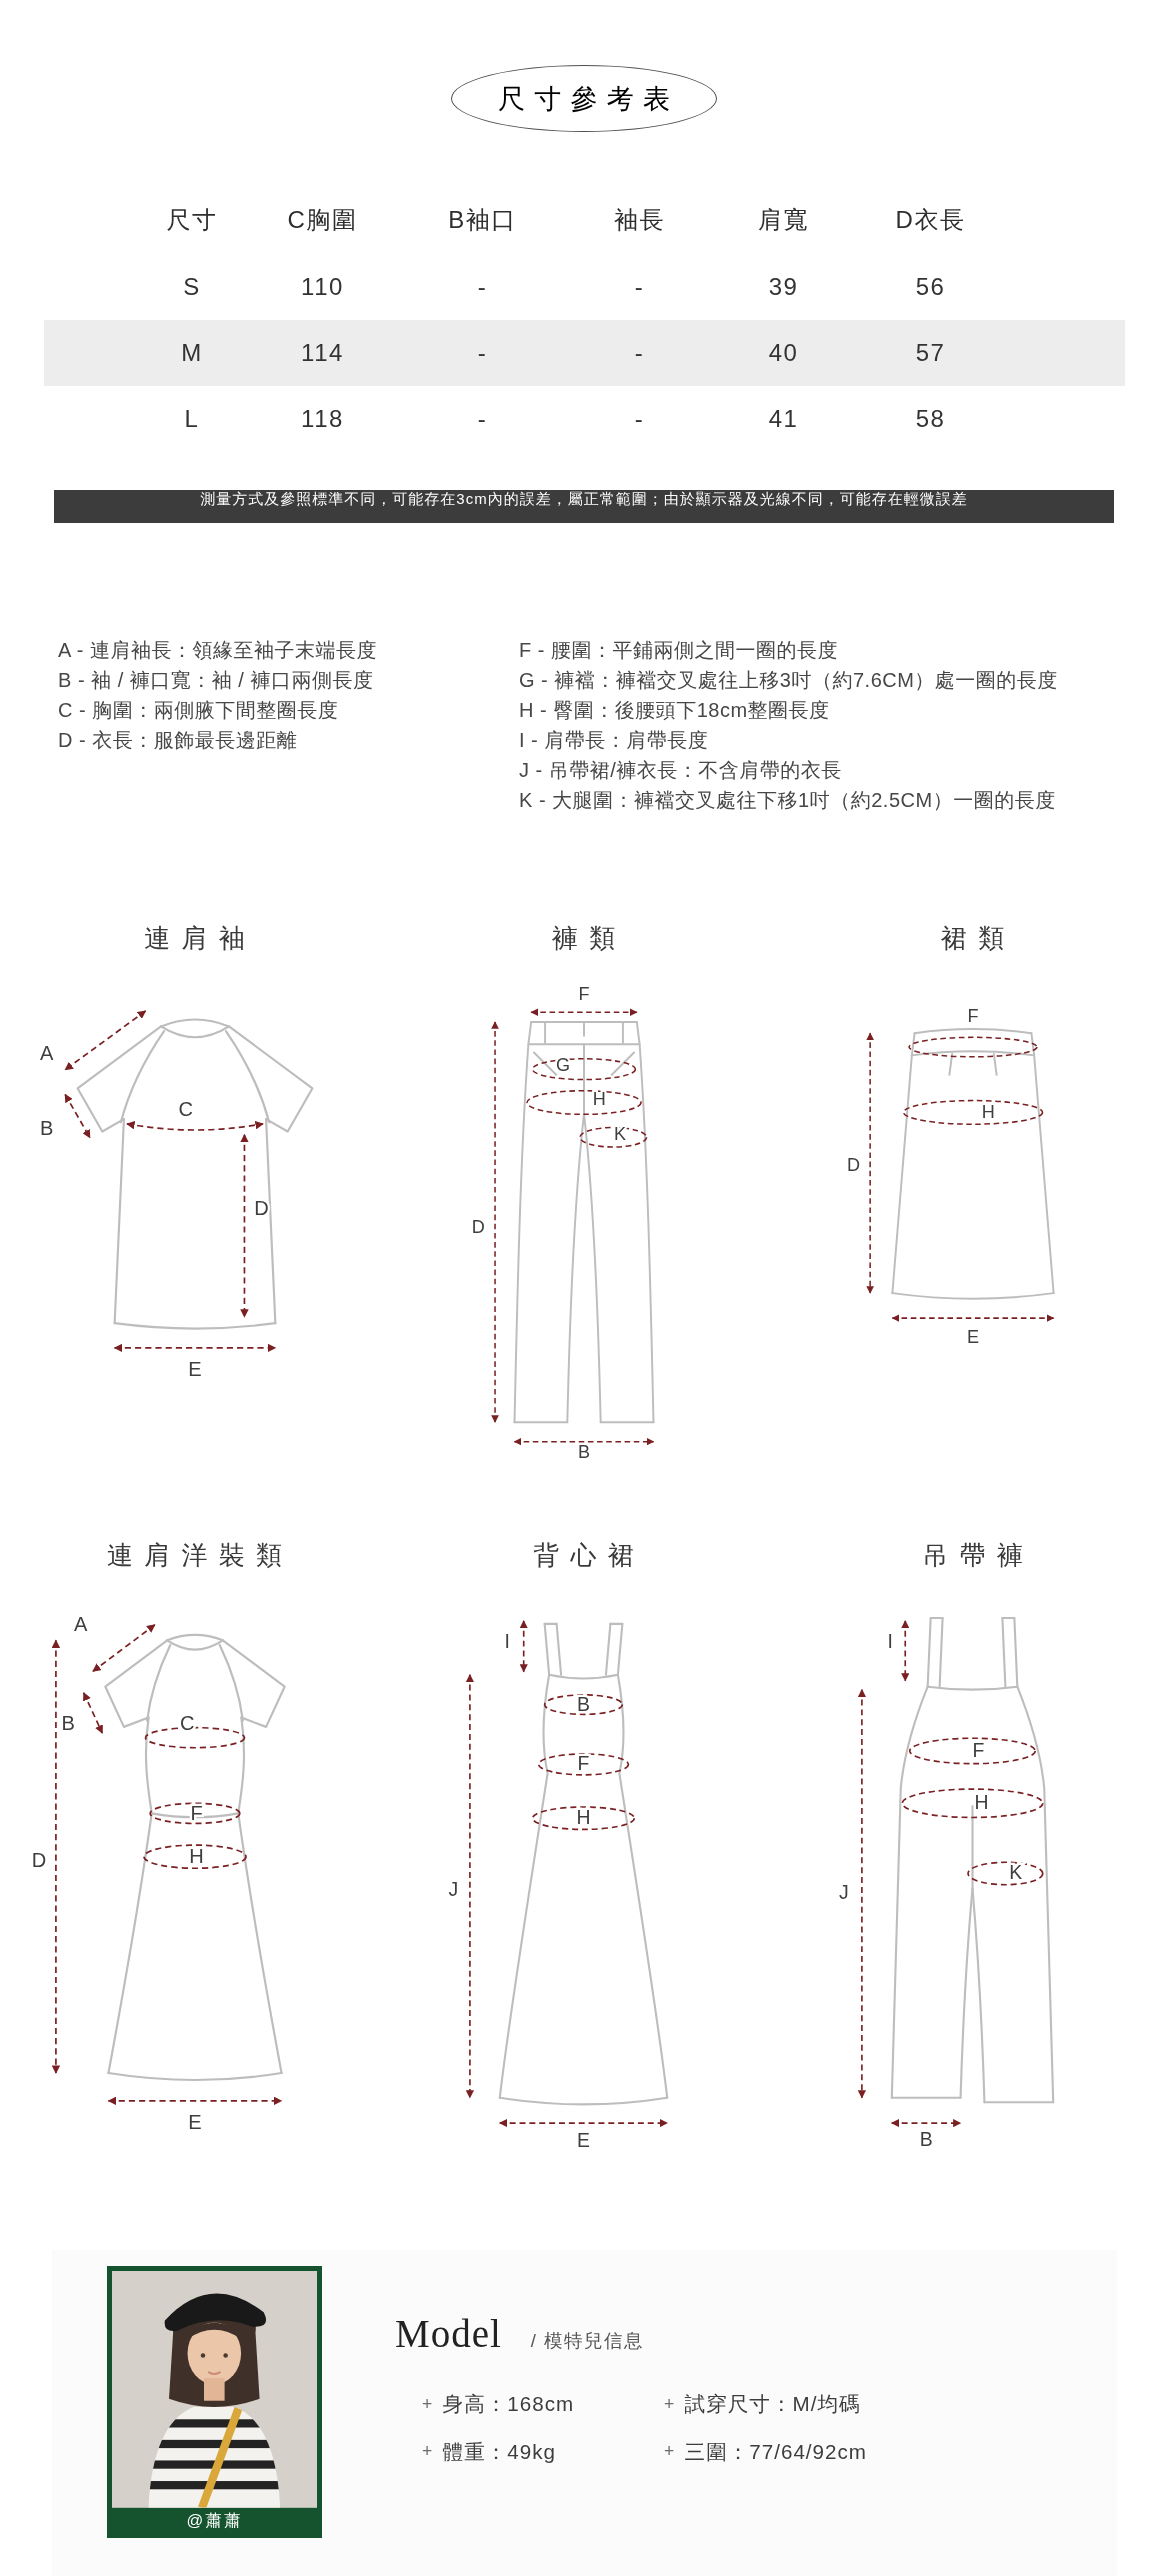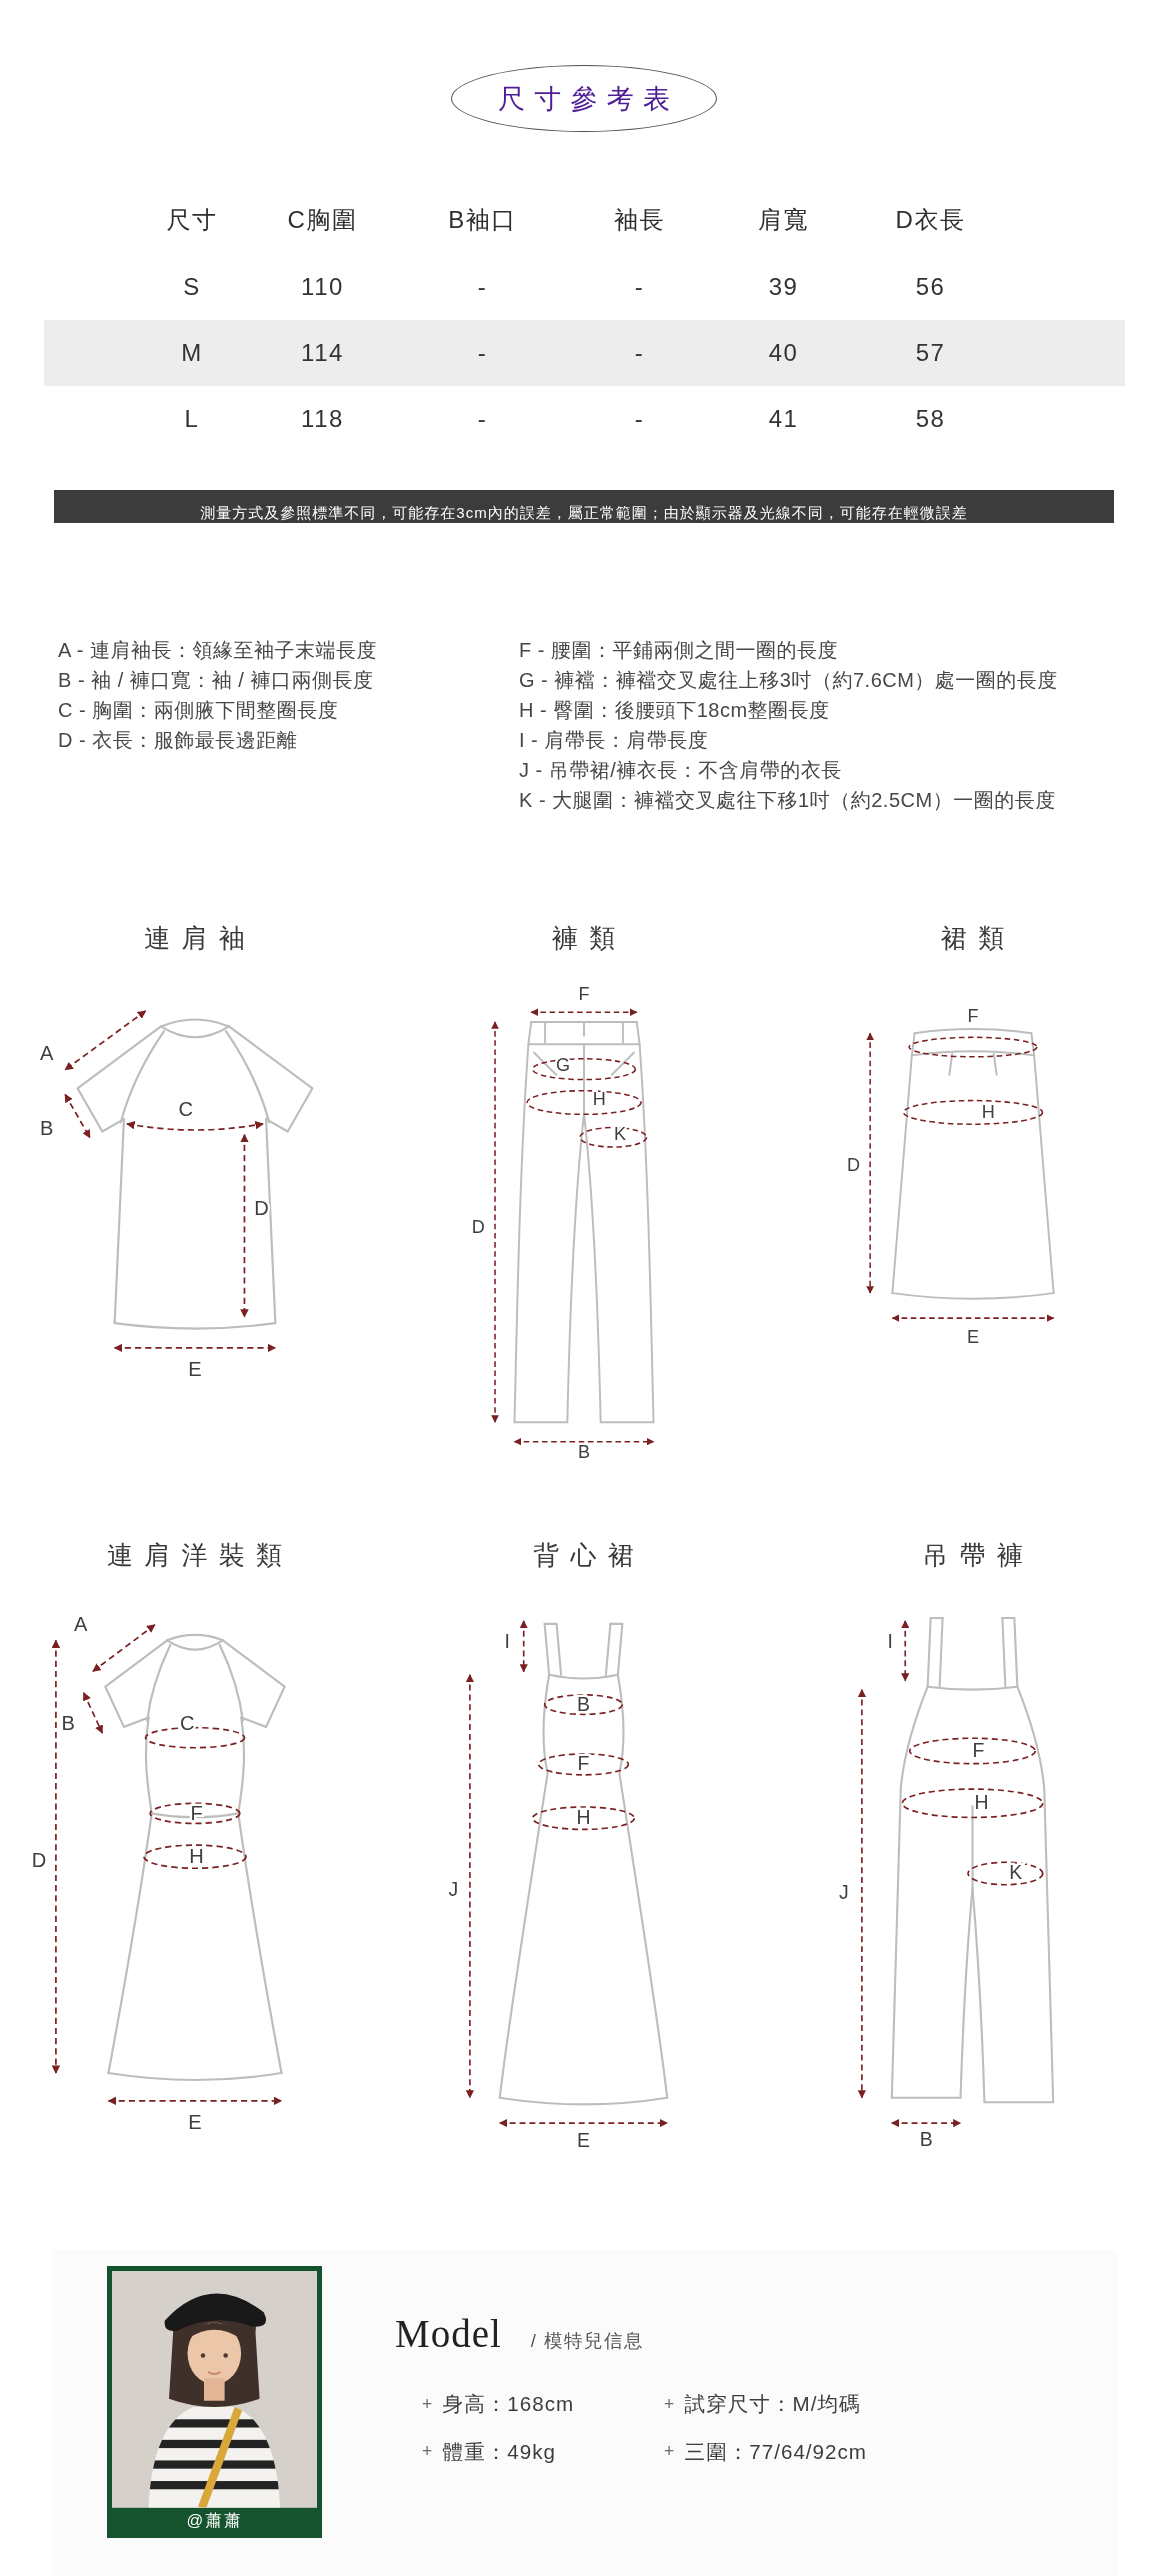--- a/index.html
+++ b/index.html
@@ -3,33 +3,33 @@
 <meta charset="utf-8">
 <style>
   html,body{margin:0;padding:0;background:#ffffff;}
   .page{position:relative;width:1168px;height:2672px;background:#ffffff;overflow:hidden;
         font-family:"Liberation Sans","DejaVu Sans",sans-serif;color:#333;}
 
   
   .title-oval{position:absolute;top:65px;left:50%;transform:translateX(-50%);
     width:266px;height:67px;border:1.5px solid #4f4f4f;border-radius:50%;
     display:flex;align-items:center;justify-content:center;box-sizing:border-box;
-    font-size:27px;letter-spacing:9.3px;text-indent:9.3px;color:#4c1d95;}
+    font-size:27px;letter-spacing:9.3px;text-indent:9.3px;color:#000000;}
 
   
   .size-table{position:absolute;top:189px;left:44px;width:1081px;font-size:24px;letter-spacing:1.5px;}
   .t-row{display:flex;align-items:center;height:66px;padding-left:95px;box-sizing:border-box;}
   .t-head{height:61px;margin-bottom:4.1px;color:#2e2e2e;}
   .t-row.alt{background:#ededed;}
   .c{text-align:center;}
   .c0{width:106px}.c1{width:155px}.c2{width:165px}.c3{width:149px}.c4{width:139px}.c5{width:155px}
 
   
   .banner{position:absolute;top:490px;left:54px;right:54px;height:33px;background:#3c3c3c;
-    color:#fff;display:flex;align-items:flex-end;justify-content:center;font-size:15px;letter-spacing:1px;}
+    color:#fff;display:flex;align-items:flex-start;justify-content:center;font-size:15px;letter-spacing:1px;}
 
   
   .legend{position:absolute;top:635px;left:58px;right:20.6px;display:flex;}
   .legend ul{list-style:none;margin:0;padding:0;font-size:20px;line-height:30px;color:#474747;letter-spacing:0.5px;}
   .legend ul.lcol{width:421px;flex:none;}
   .legend ul.rcol{flex:1;margin-left:40px;}
 
   
   .figures{position:absolute;left:0;width:1168px;display:grid;grid-template-columns:389px 389px 389px;justify-items:center;}
   .row1{top:921px;}

